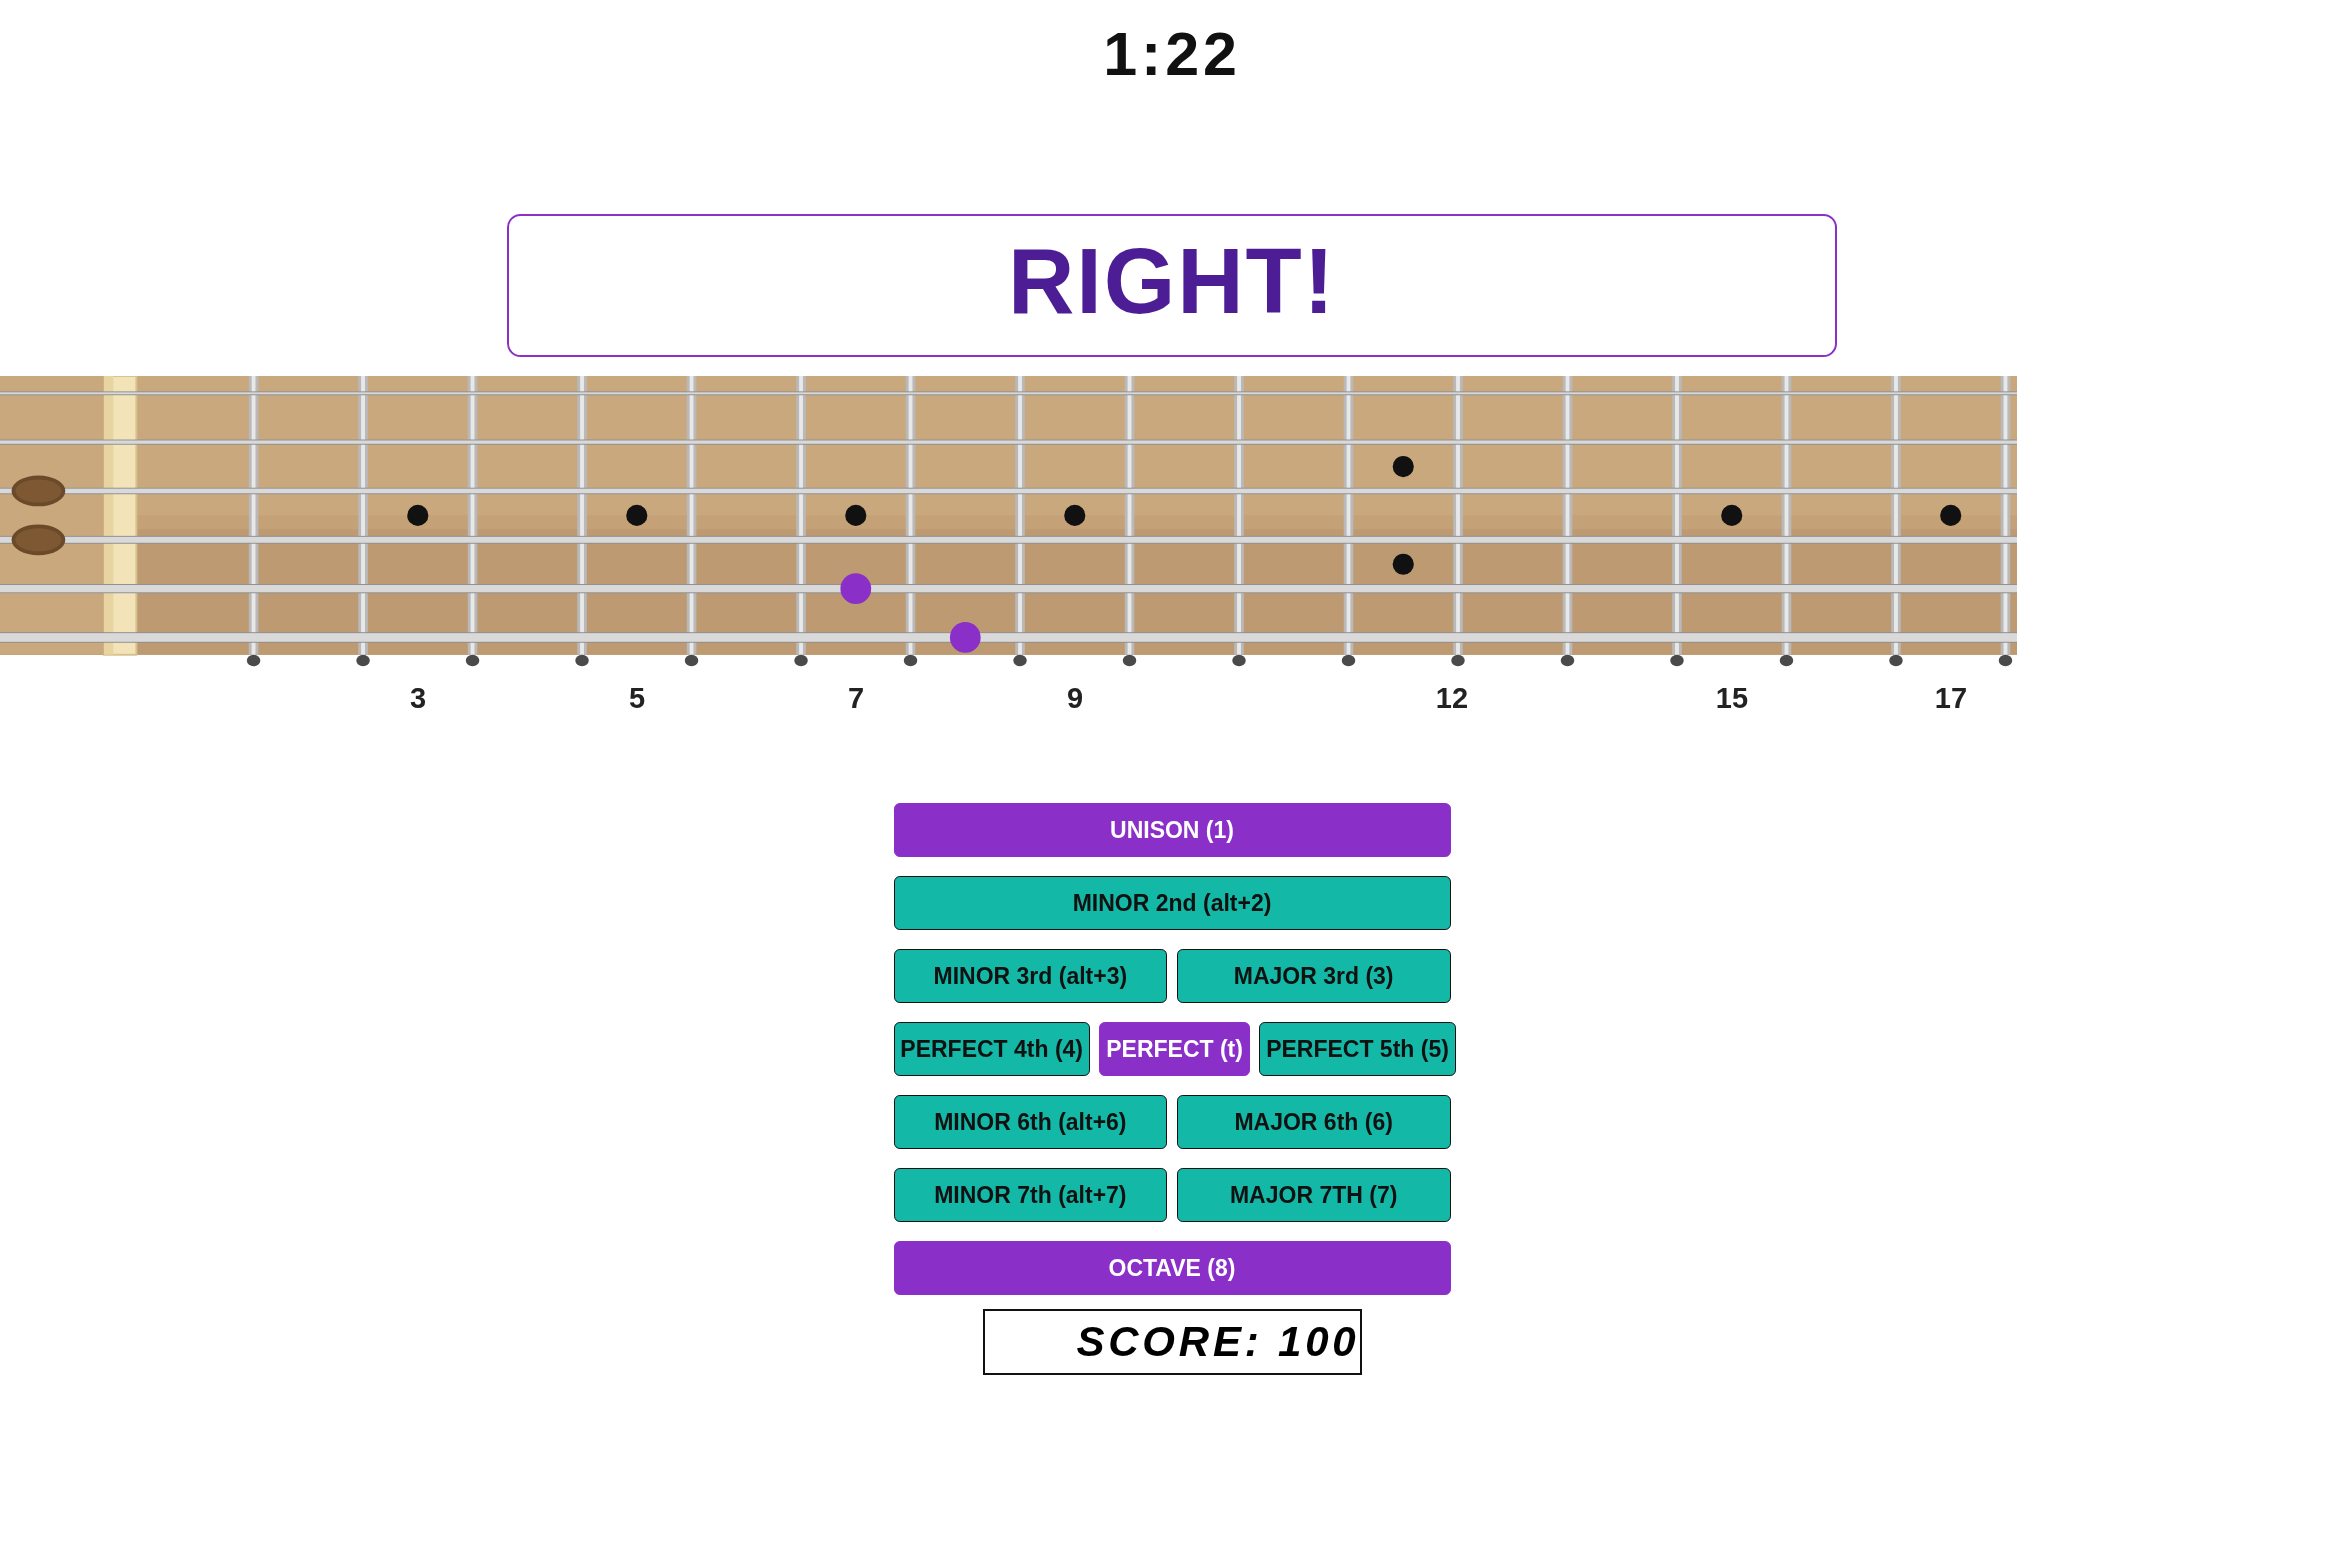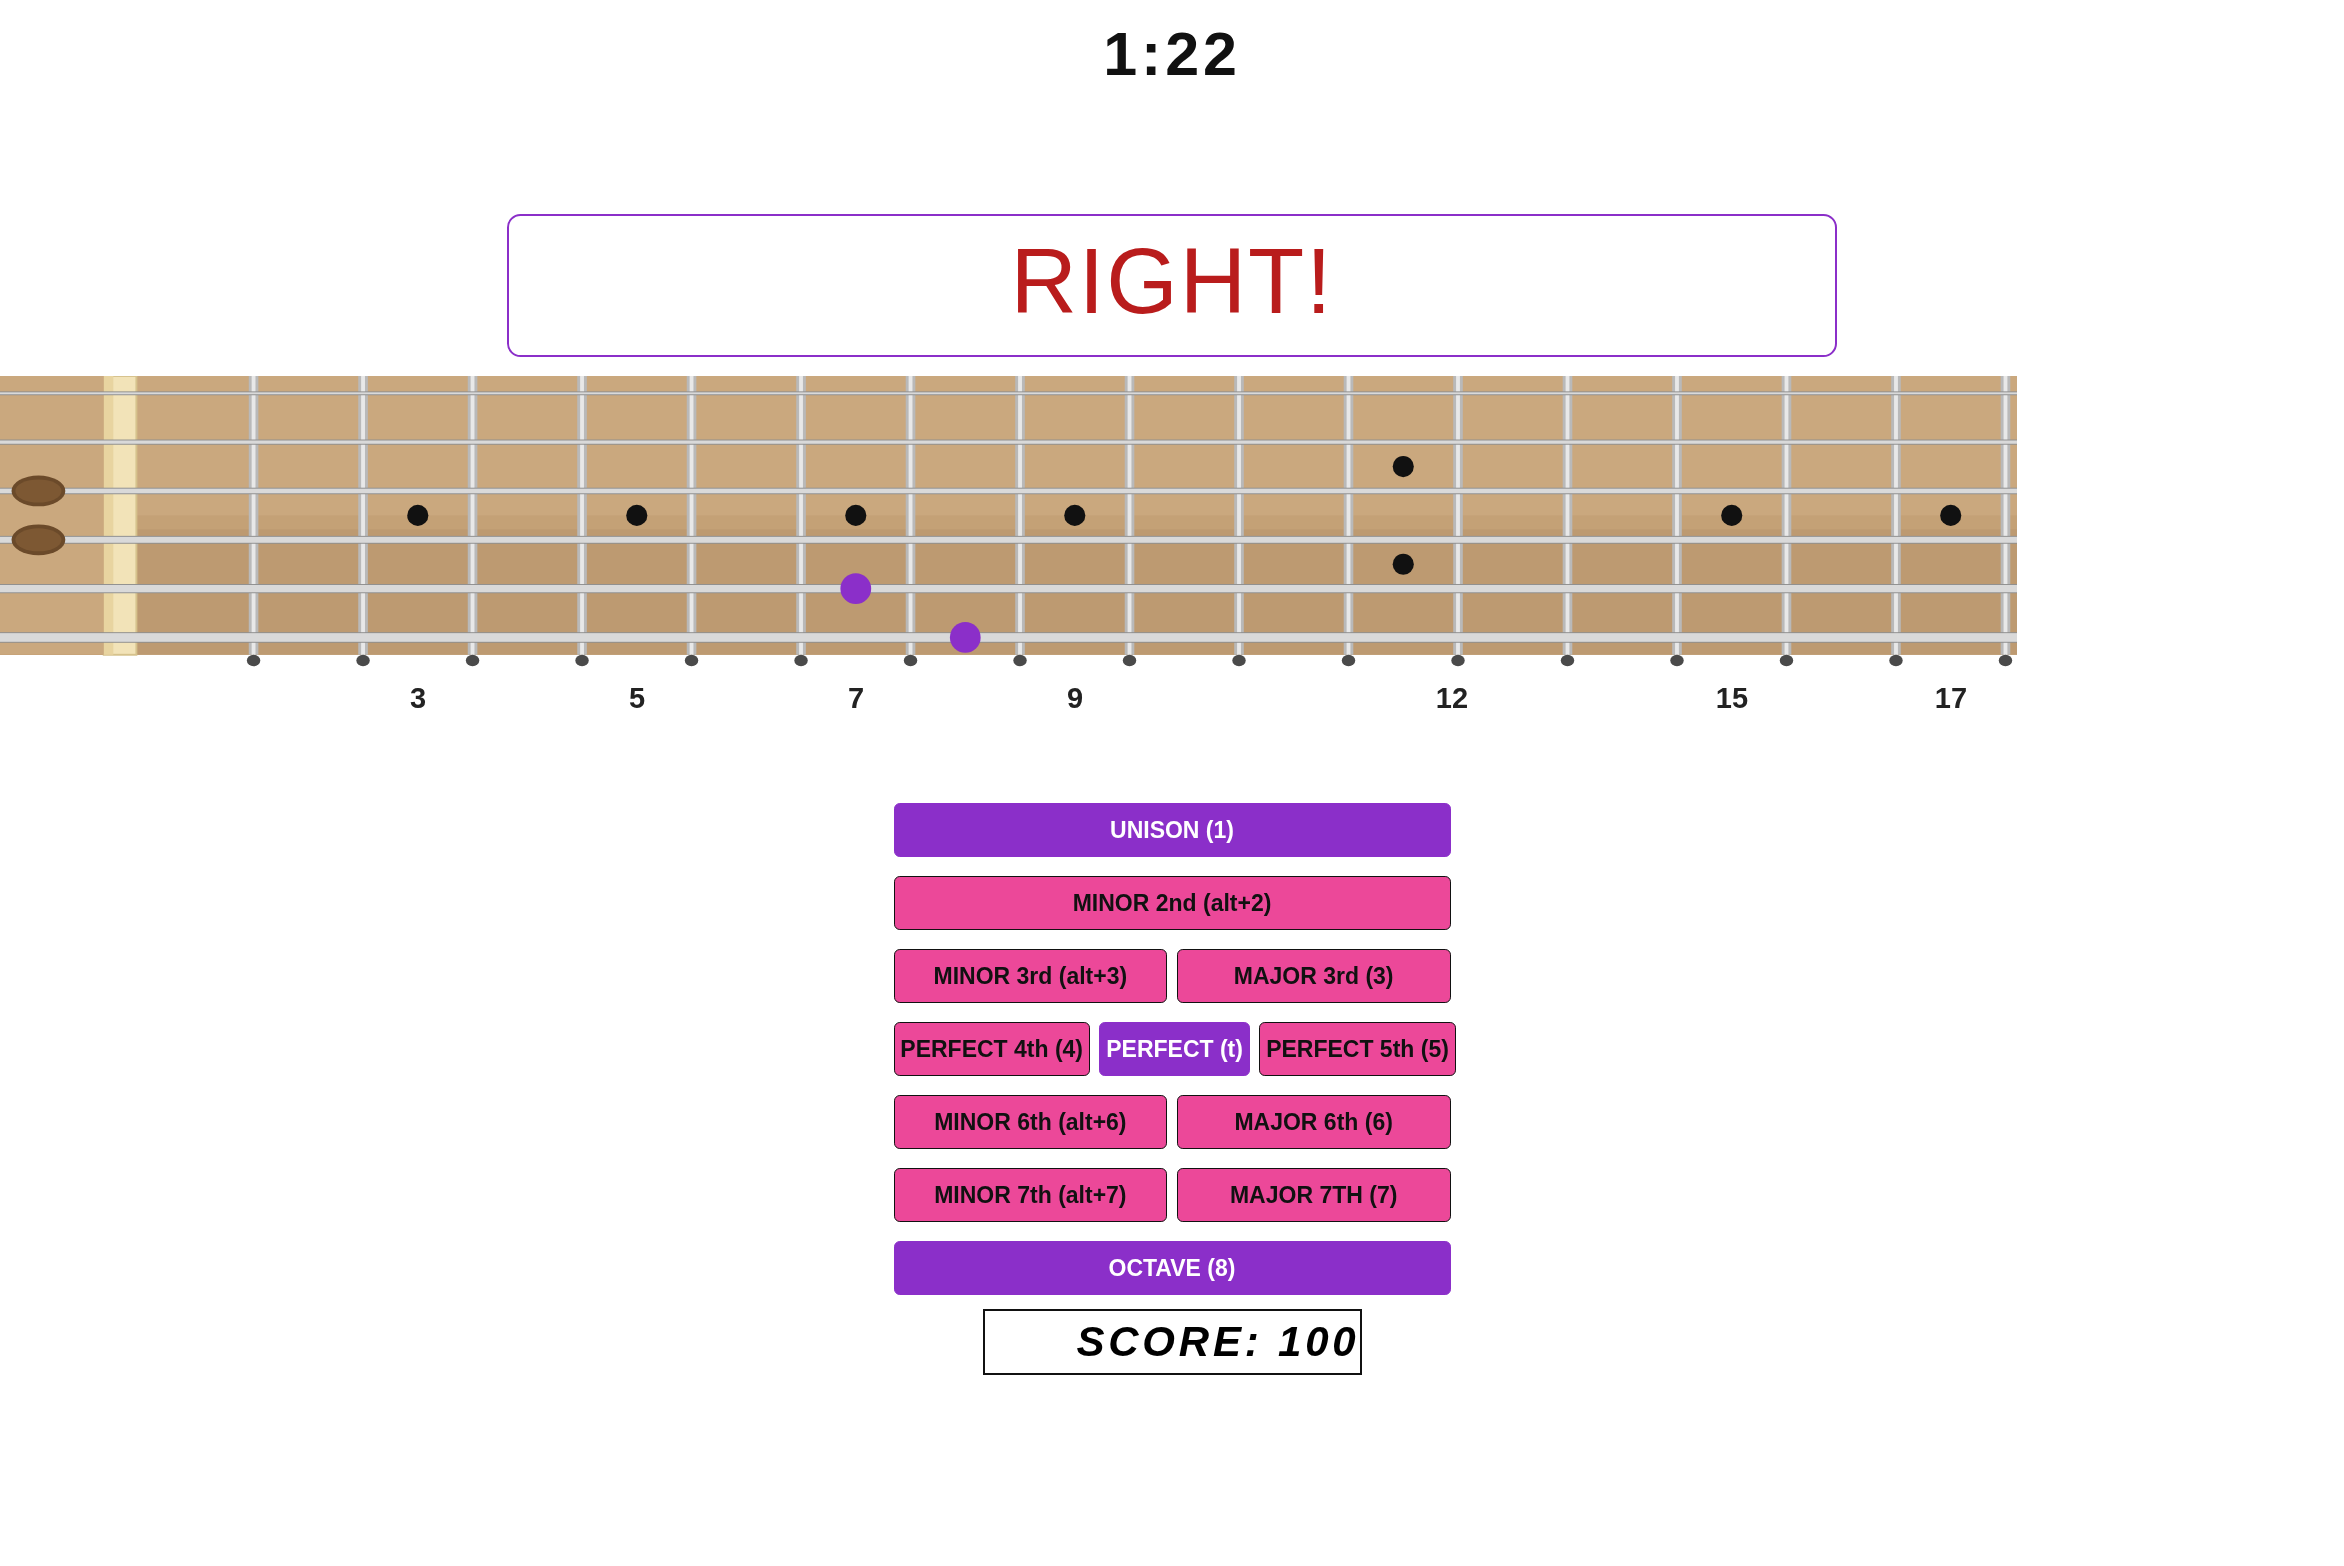--- a/index.html
+++ b/index.html
@@ -31,22 +31,22 @@
   .feedback {
     width: 1326px;
     margin: 0 auto 19px auto;
     border: 2.9px solid #8b2fc9;
     border-radius: 13.4px;
     text-align: center;
     padding: 13.4px 0 21px 0;
   }
   .feedback-text {
     font-size: 92px;
-    font-weight: 400;
-    color: #b91c1c;
+    font-weight: 700;
+    color: #4c1d95;
     letter-spacing: 1.9px;
   }
 
   
   .fretboard-wrap {
     width: 2017px;
     margin: 0 0 0 0;
     position: relative;
   }
   .fret-numbers {
@@ -79,21 +79,21 @@
     gap: 9.6px;
   }
   .btn {
     flex: 1 1 0;
     text-align: center;
     padding: 12.5px 5.8px;
     font-size: 23px;
     font-weight: 700;
     border-radius: 5.8px;
     border: 1.9px solid #111;
-    background: #ec4899;
+    background: #14b8a6;
     color: #111;
     cursor: pointer;
     white-space: nowrap;
   }
   .btn.selected {
     background: var(--purple);
     border-color: var(--purple);
     color: #fff;
   }
   .btn.wide {

